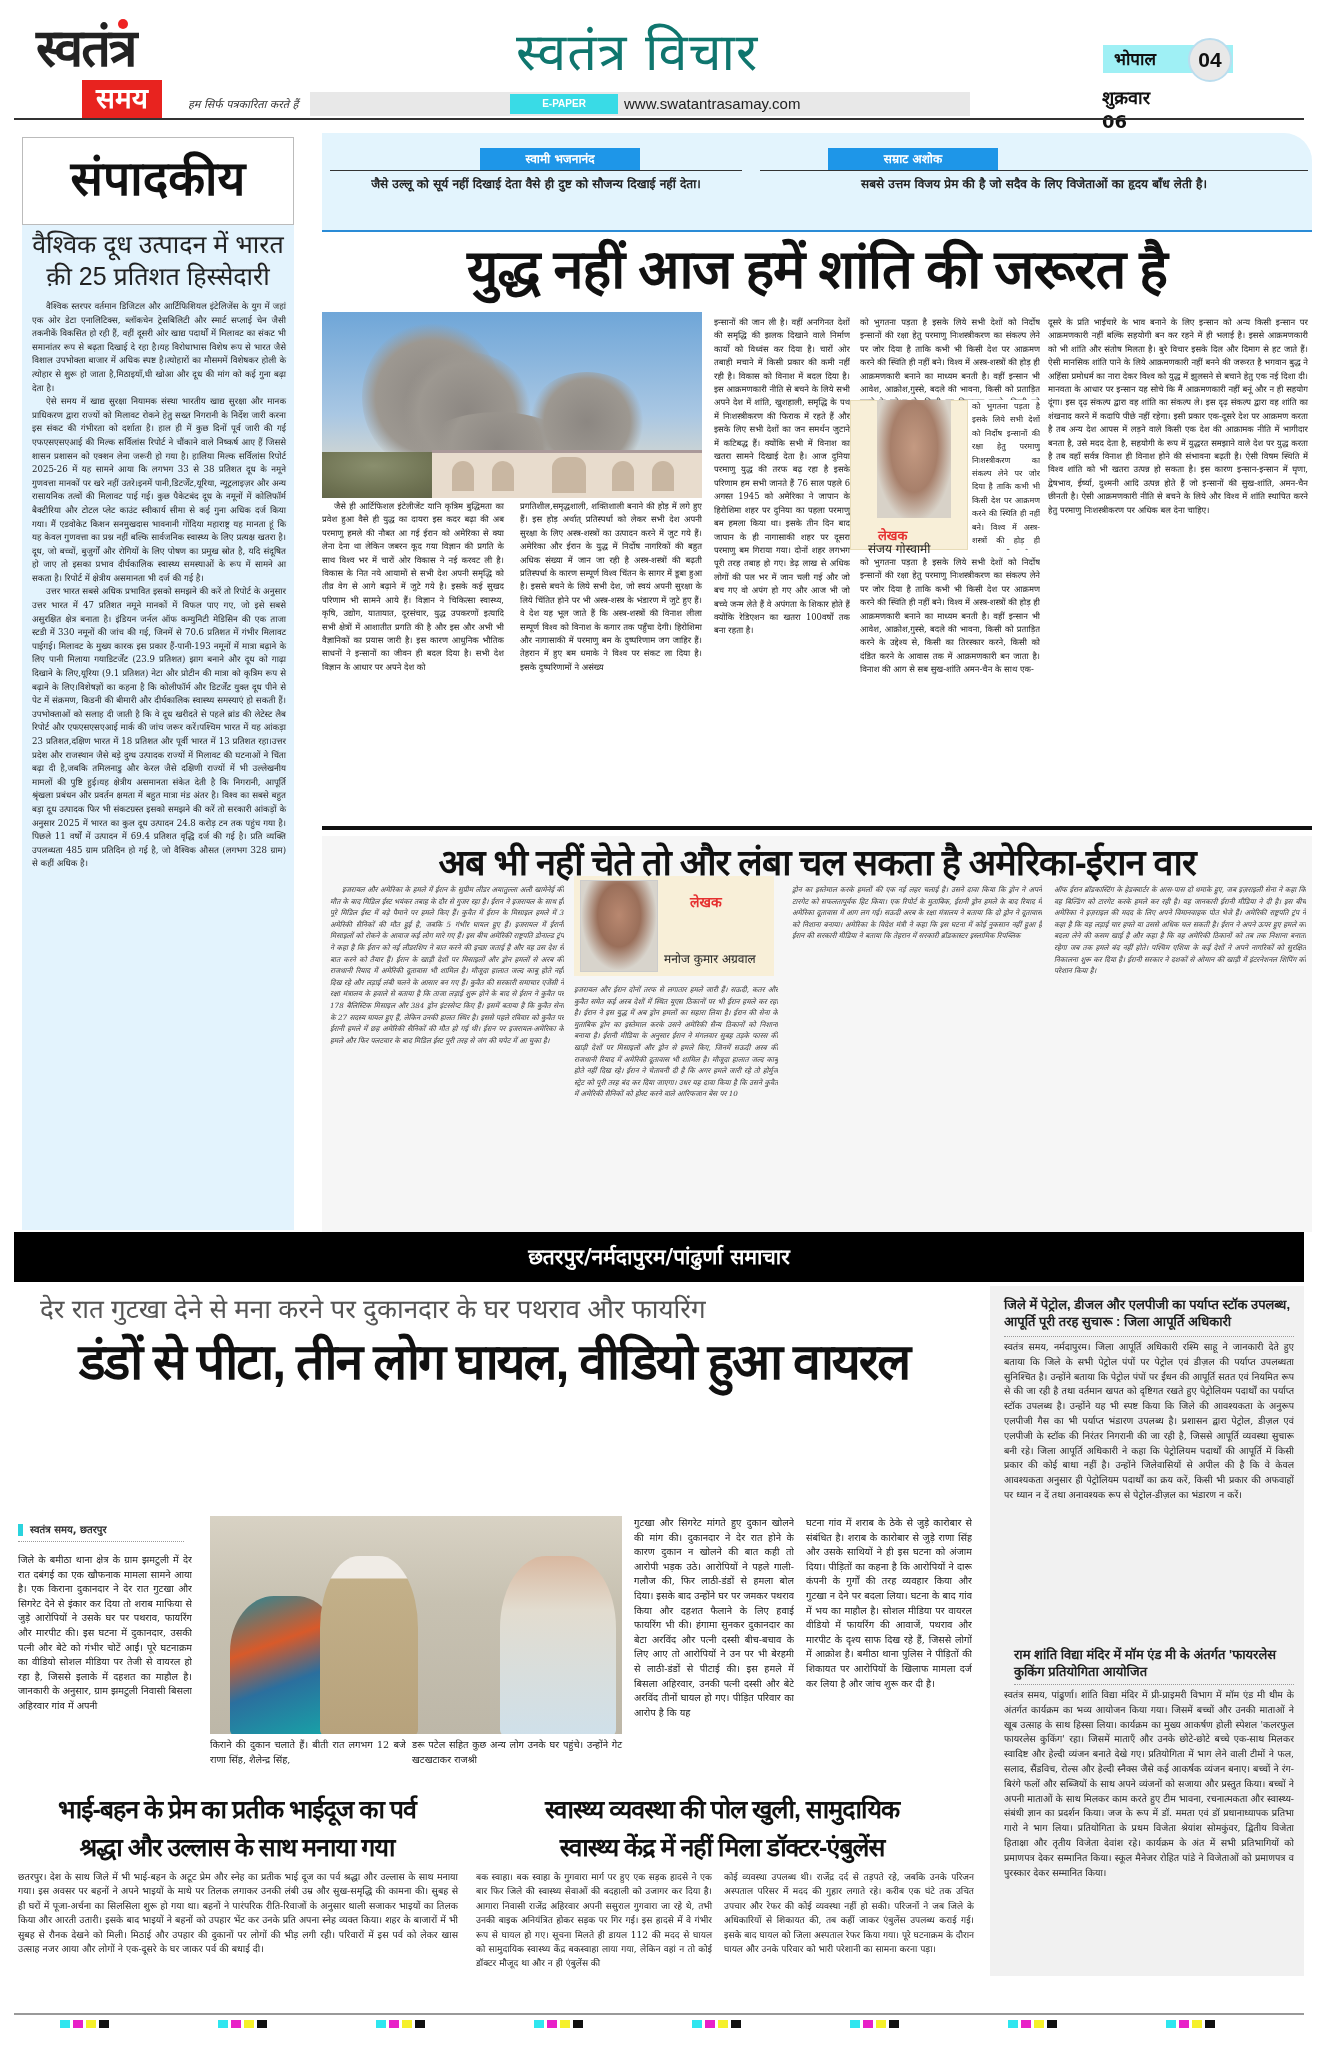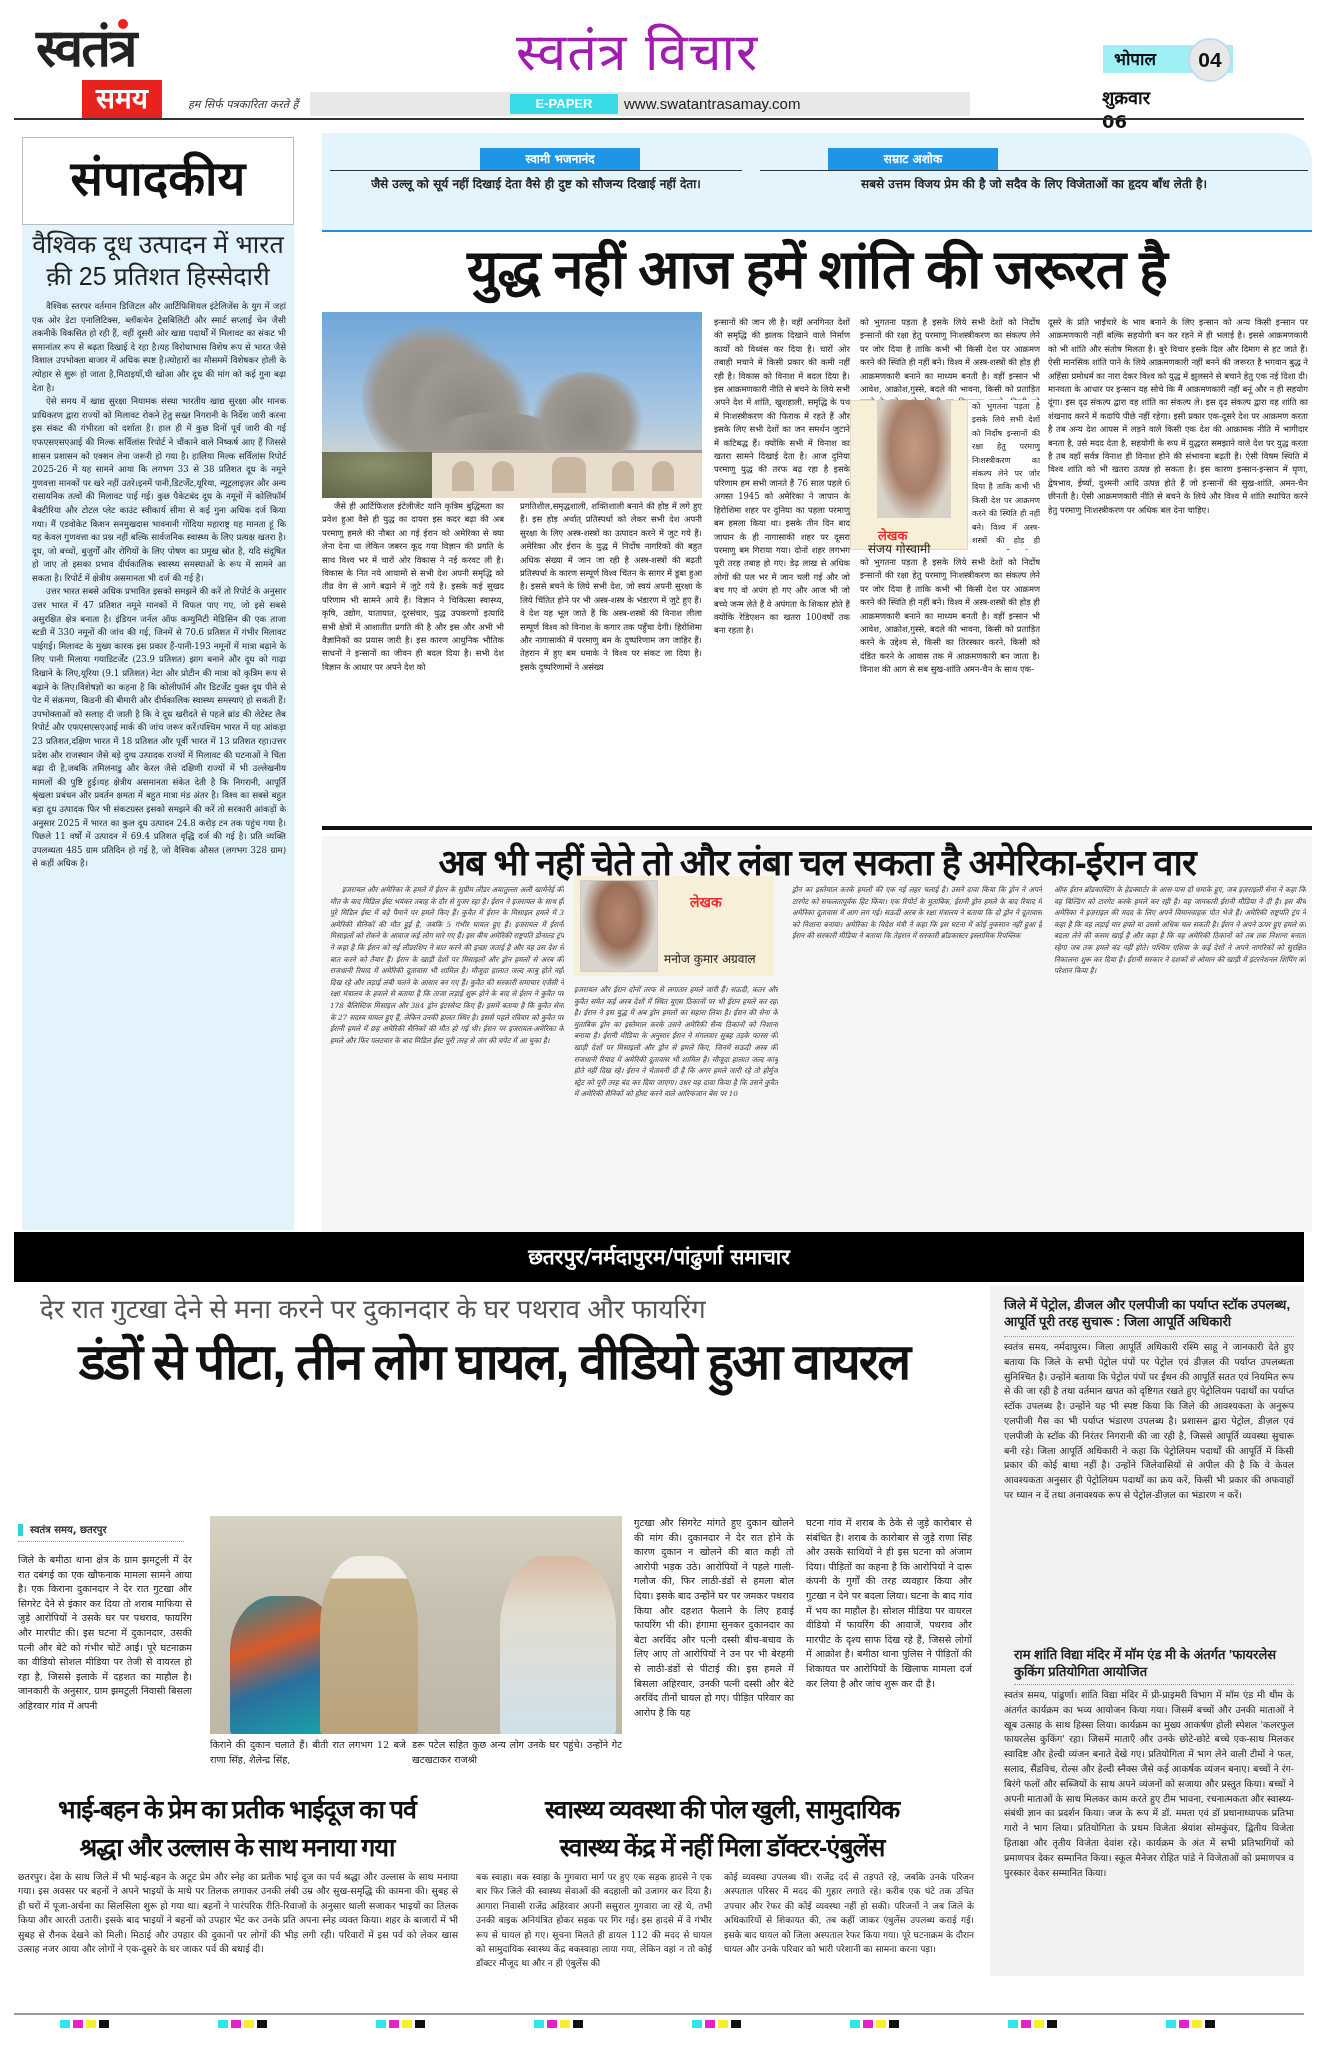--- a/index.html
+++ b/index.html
@@ -3,23 +3,23 @@
 <meta charset="utf-8">
 <style>
 *{box-sizing:border-box;margin:0;padding:0}
 body{width:1318px;height:2047px;background:#fff;font-family:"DejaVu Sans",sans-serif;color:#111;position:relative;overflow:hidden}
 .abs{position:absolute}
 .masthead{left:0;top:0;width:1146px;height:130px}
 .logo-top{left:36px;top:20px;font-family:"DejaVu Serif",serif;font-weight:bold;font-size:52px;line-height:56px;color:#222;letter-spacing:-2px}
 .logo-dot{left:118px;top:19px;width:10px;height:10px;border-radius:50%;background:#e22}
 .logo-bottom{left:82px;top:80px;width:80px;height:38px;background:#e8231f;color:#fff;font-weight:bold;font-size:28px;line-height:38px;text-align:center}
 .tagline{left:188px;top:96px;font-family:"DejaVu Serif",serif;font-style:italic;font-size:11px;color:#333}
-.mh-title{left:516px;top:22px;font-family:"DejaVu Sans",sans-serif;font-size:52px;line-height:60px;color:#a21caf;letter-spacing:1px}
+.mh-title{left:516px;top:22px;font-family:"DejaVu Sans",sans-serif;font-size:52px;line-height:60px;color:#0f766e;letter-spacing:1px}
 .mh-bar{left:310px;top:92px;width:660px;height:24px;background:#e8e8e8}
-.epaper{left:510px;top:94px;width:108px;height:20px;background:#39dbe6;color:#fff;font-weight:bold;font-size:13px;line-height:20px;text-align:center;font-family:"Liberation Sans",sans-serif}
+.epaper{left:510px;top:94px;width:108px;height:20px;background:#39dbe6;color:#fff;font-weight:bold;font-size:10px;line-height:20px;text-align:center;font-family:"Liberation Sans",sans-serif}
 .site{left:624px;top:94px;font-family:"Liberation Sans",sans-serif;font-size:15px;line-height:20px;color:#222}
 .mh-rule{left:14px;top:118px;width:1290px;height:2px;background:#333}
 .city-box{left:1103px;top:45px;width:130px;height:28px;background:#9ff0f5}
 .city{left:1114px;top:47px;font-weight:bold;font-size:17px;line-height:24px;color:#111}
 .page-num{left:1188px;top:38px;width:44px;height:44px;border-radius:50%;background:#e8e8e8;border:2px solid #bde;font-family:"Liberation Sans",sans-serif;font-weight:bold;font-size:21px;line-height:40px;text-align:center}
 .date{left:1102px;top:86px;font-weight:bold;font-size:18px;line-height:24px;color:#111}
 
 .editorial-box{left:22px;top:137px;width:272px;height:88px;border:1px solid #bbb;background:#fff}
 .editorial-title{left:22px;top:146px;width:272px;text-align:center;font-weight:bold;font-size:48px;line-height:64px}
 .ed-panel{left:22px;top:225px;width:272px;height:1005px;background:#e3f3fd}

